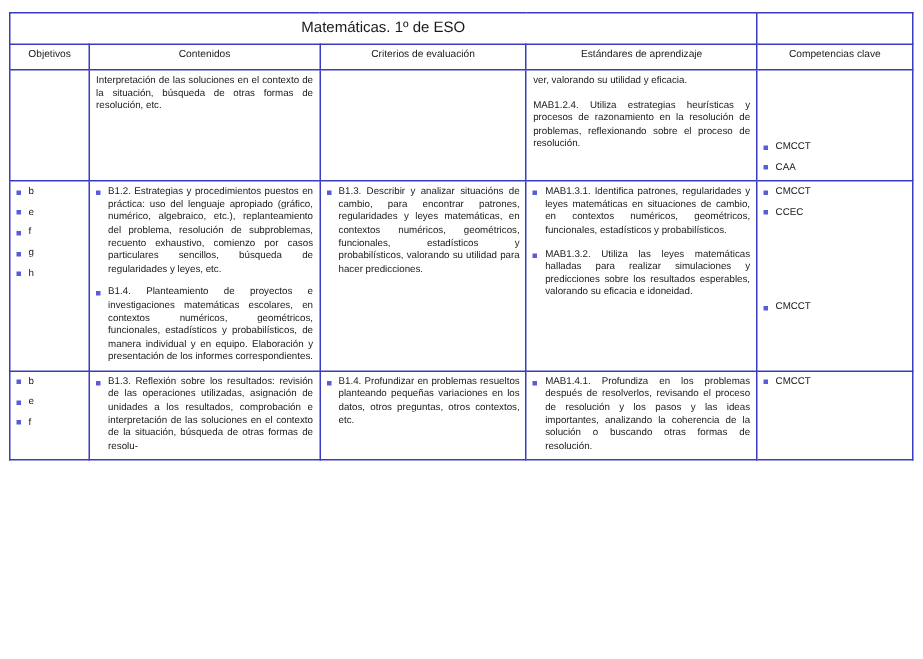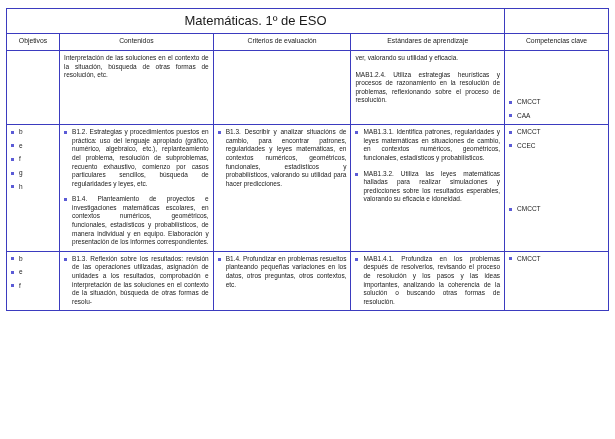--- a/index.html
+++ b/index.html
@@ -28,21 +28,21 @@
     line-height: 1.32;
   }
   table.curriculum td, table.curriculum th {
     border: 1px solid #3b3bbf;
     vertical-align: top;
     padding: 3px 4px 4px 4px;
     font-weight: normal;
   }
   .title-cell {
     text-align: center;
-    font-size: 13px;
+    font-size: 10px;
     padding: 6px 4px 6px 4px;
     vertical-align: middle;
   }
   .blank-cell {
     border-top: 1px solid #3b3bbf;
     border-right: 1px solid #3b3bbf;
     border-bottom: 1px solid #3b3bbf;
     border-left: 1px solid #3b3bbf;
   }
   .head-cell {

